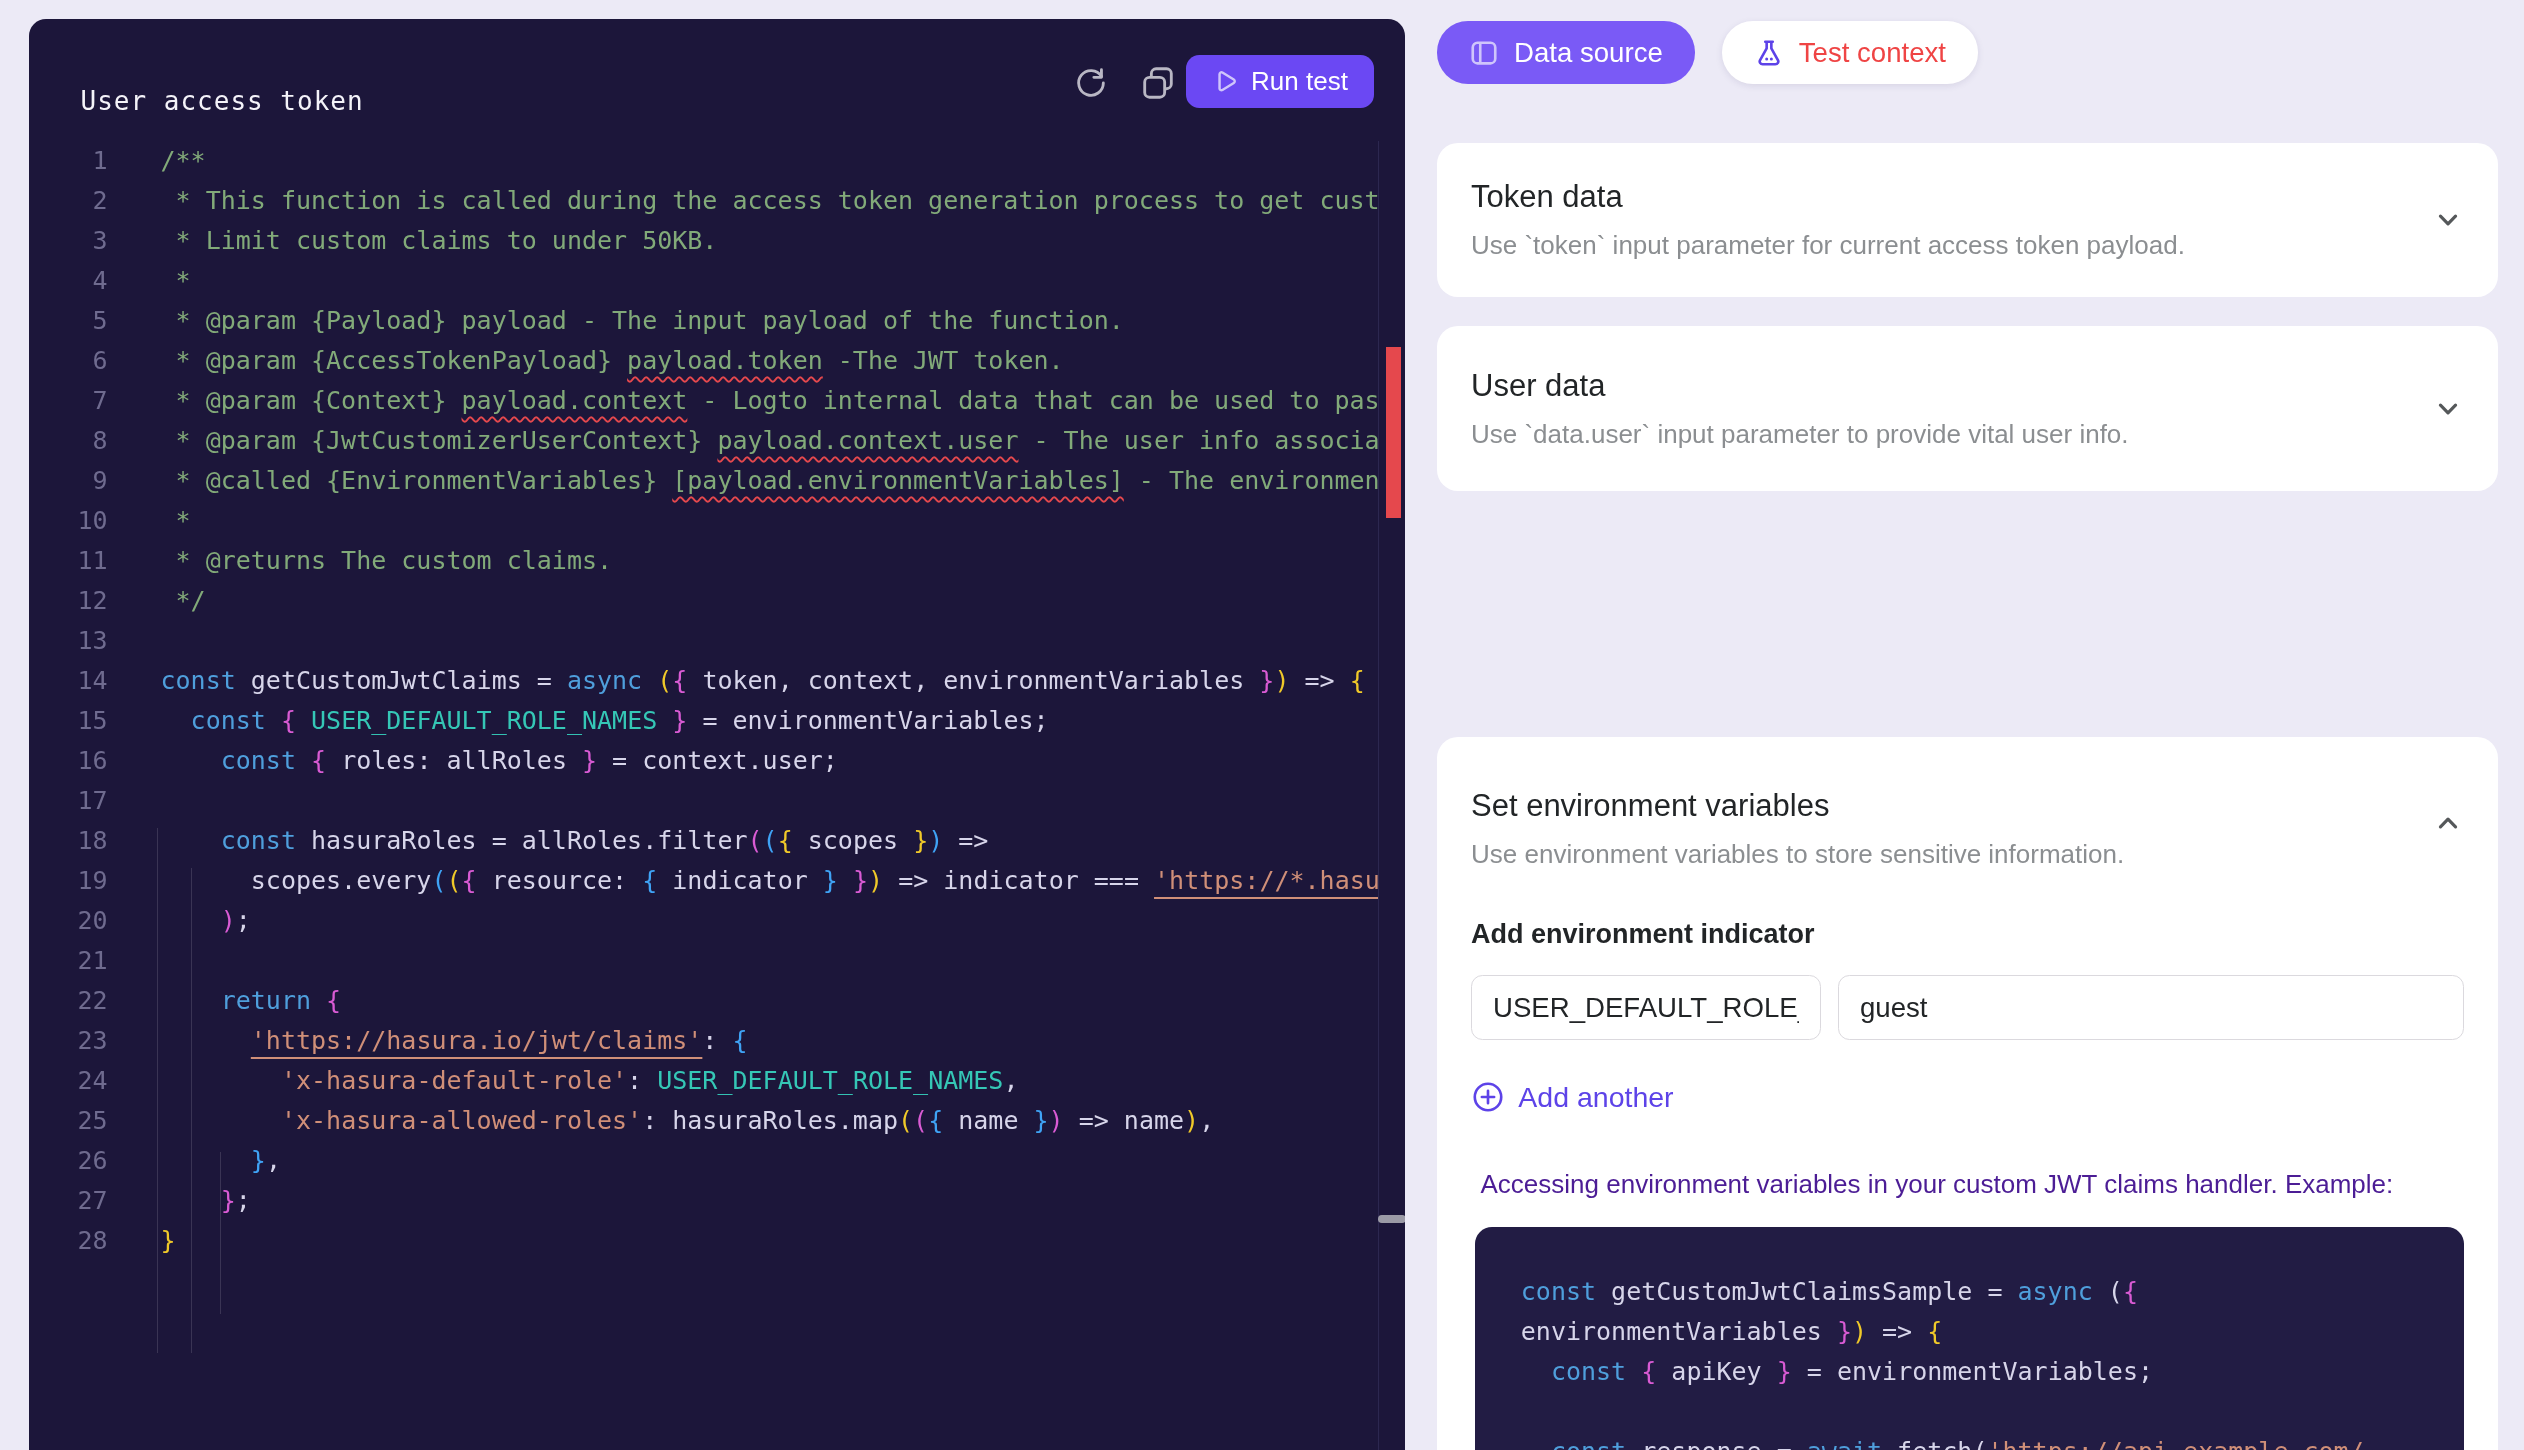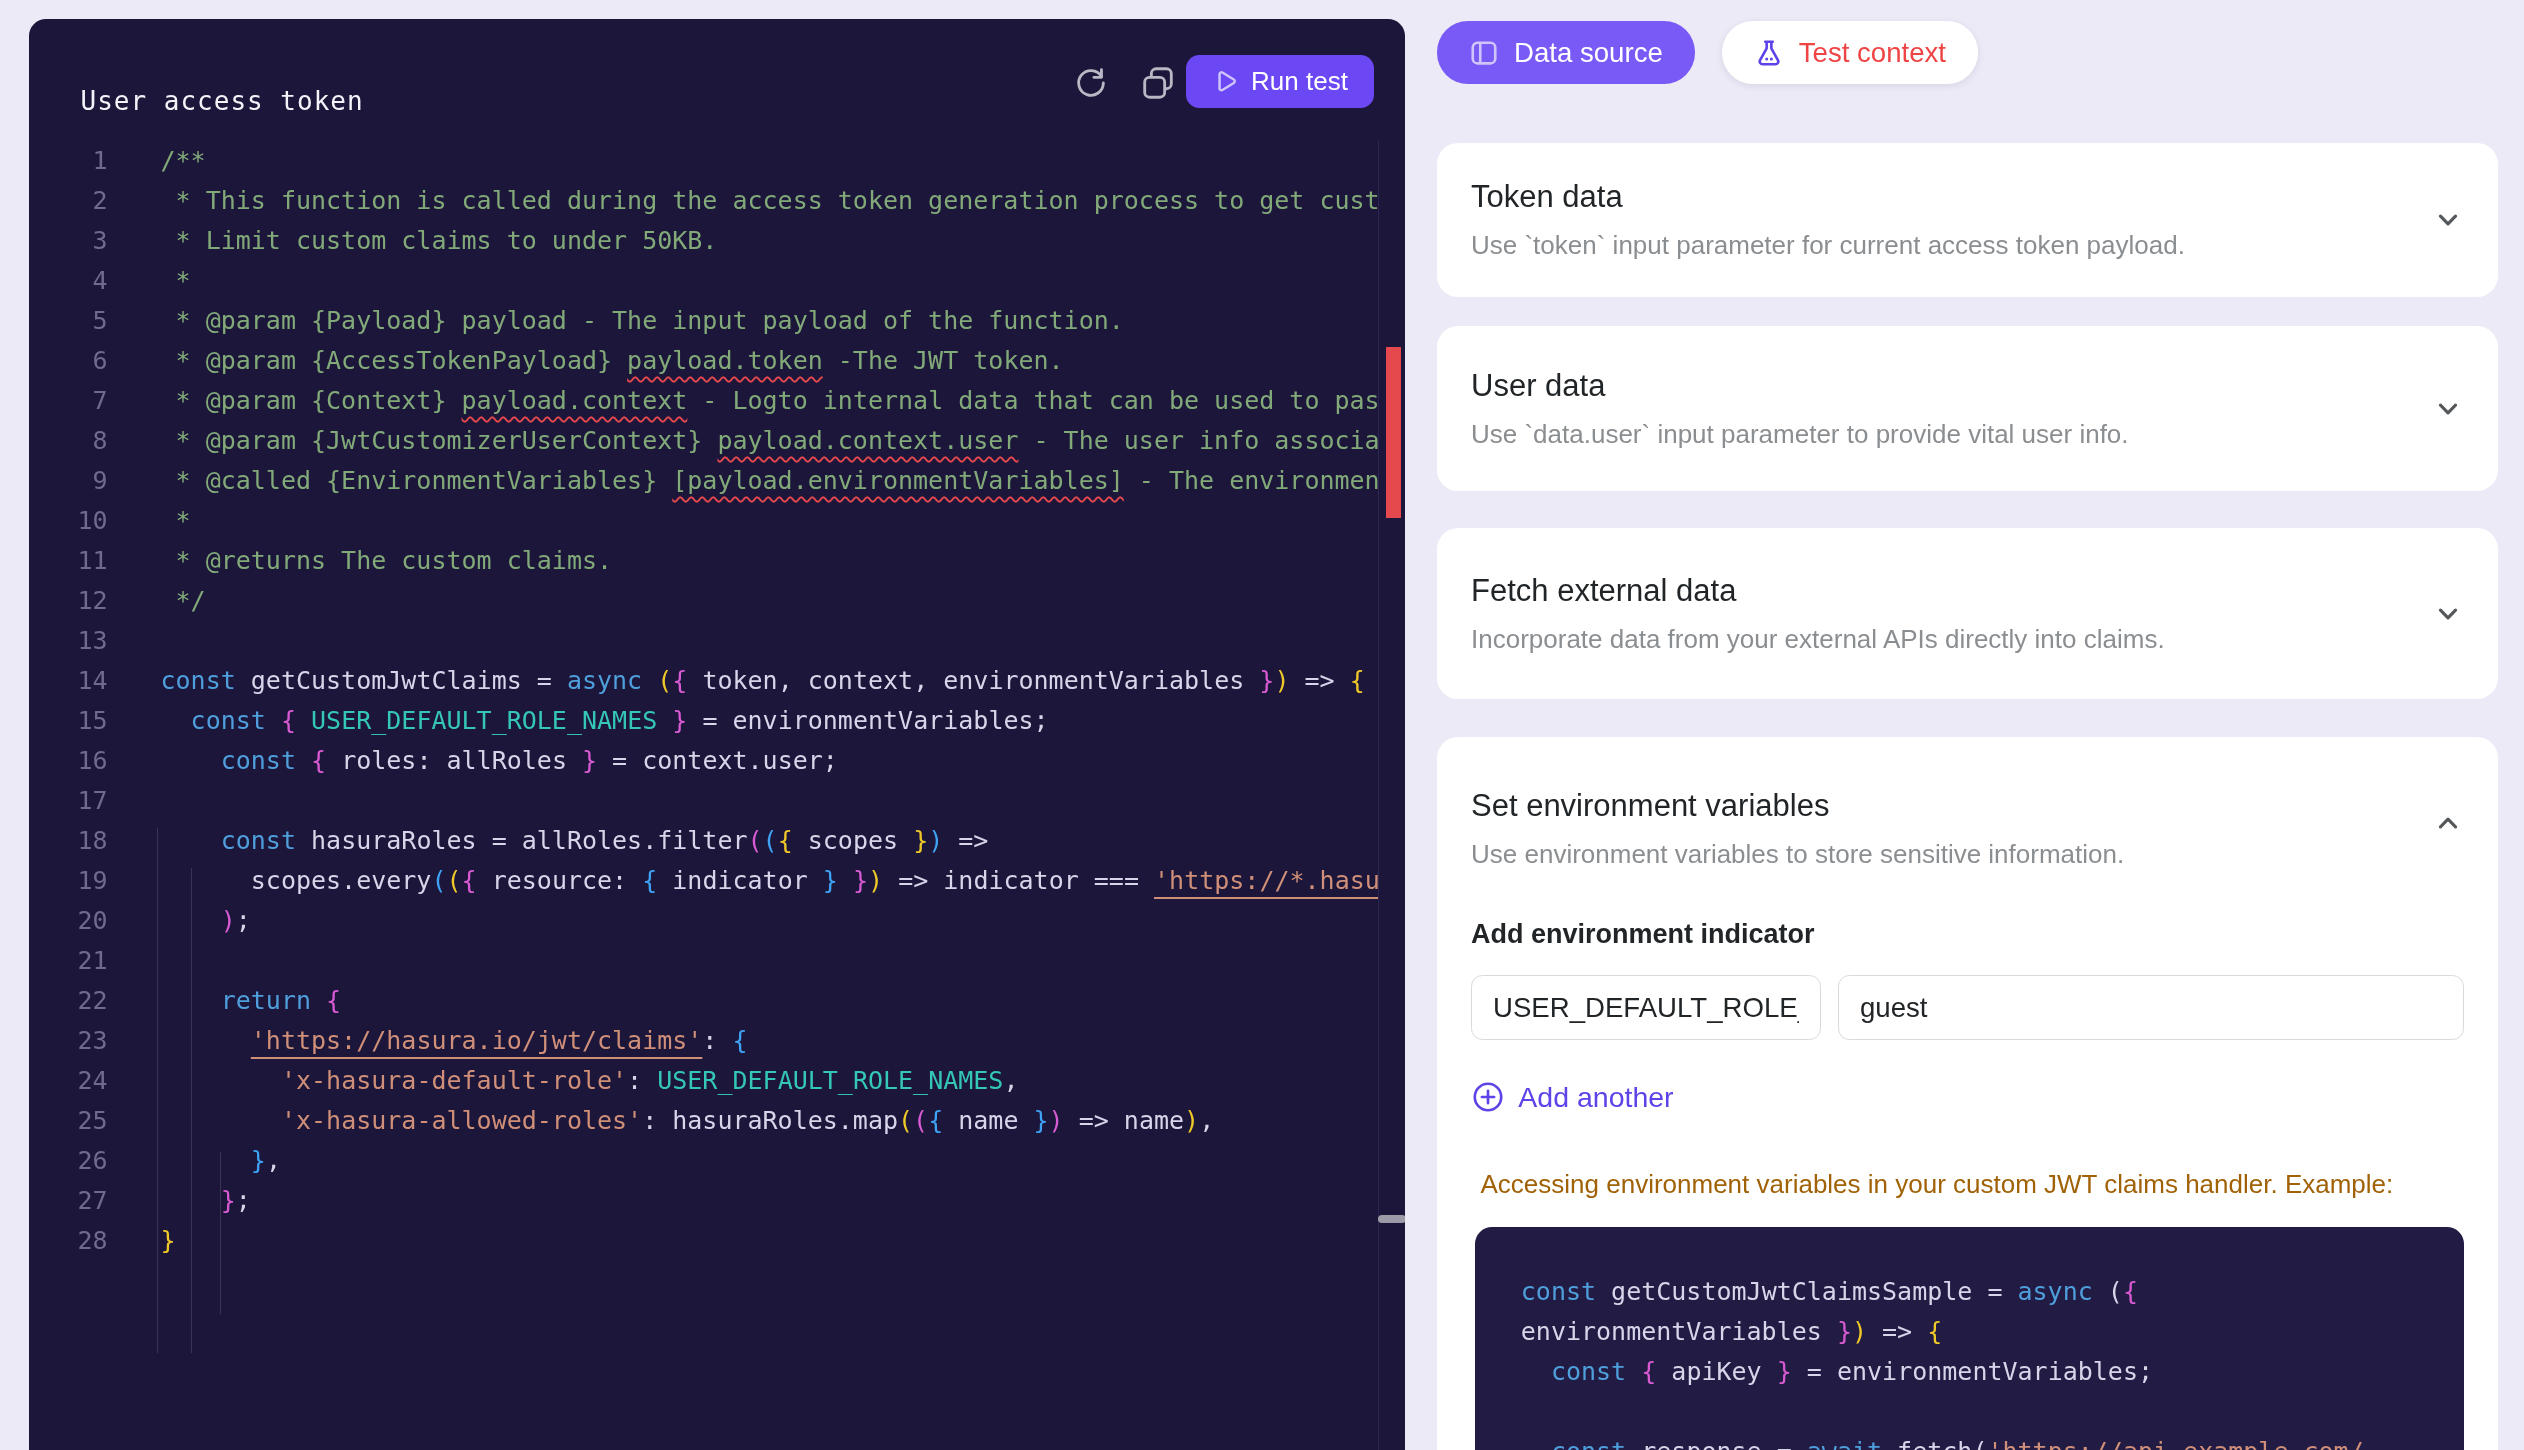--- a/index.html
+++ b/index.html
@@ -70,21 +70,21 @@
 
   .env-label { font-size:27px; font-weight:700; color:#222527; margin-top:49px; }
   .env-row { display:flex; gap:17px; margin-top:25px; }
   .env-input {
     height:65px; border:1.9px solid #dbd9de; border-radius:11.4px; background:#fff;
     font-family:"Liberation Sans", sans-serif; font-size:27.6px; color:#222527; padding:0 21px; outline:none;
   }
   #env-key { width:350px; }
   #env-value { width:736px; }
   .add-row { display:flex; align-items:center; gap:13.3px; margin-top:40px; color:#5d43e8; font-size:28.5px; font-weight:500; cursor:pointer; width:fit-content; }
-  .example-caption { margin-top:55px; margin-left:9.5px; font-size:26px; color:#a16207; }
+  .example-caption { margin-top:55px; margin-left:9.5px; font-size:26px; color:#4c1d95; }
   .sample-block {
     margin-top:27px; margin-left:3.8px; width:989px; height:437px; background:#221c44; border-radius:17px;
     padding:44px 46px; overflow:hidden;
     font-family:"DejaVu Sans Mono", monospace; font-size:25px; line-height:42px; color:#d7d5ea;
   }
 </style>
 </head>
 <body>
 
 <div id="editor-panel">
@@ -225,29 +225,20 @@
   <div class="card card-sm" id="card-user">
     <div class="card-title">User data</div>
     <div class="card-sub">Use `data.user` input parameter to provide vital user info.</div>
     <span class="chev">
       <svg width="32" height="32" viewBox="0 0 34 34" fill="none">
           <path d="M9 13 L17 21 L25 13" stroke="#55585a" stroke-width="3.4" stroke-linecap="round" stroke-linejoin="round"></path>
         </svg>
     </span>
   </div>
 
-  <div class="card card-sm" id="card-fetch">
-    <div class="card-title">Fetch external data</div>
-    <div class="card-sub">Incorporate data from your external APIs directly into claims.</div>
-    <span class="chev">
-      <svg width="32" height="32" viewBox="0 0 34 34" fill="none">
-          <path d="M9 13 L17 21 L25 13" stroke="#55585a" stroke-width="3.4" stroke-linecap="round" stroke-linejoin="round"></path>
-        </svg>
-    </span>
-  </div>
 
   <div class="card" id="card-env">
     <div class="card-title">Set environment variables</div>
     <div class="card-sub">Use environment variables to store sensitive information.</div>
     <span class="chev">
       <svg width="32" height="32" viewBox="0 0 34 34" fill="none">
           <path d="M9 21 L17 13 L25 21" stroke="#55585a" stroke-width="3.4" stroke-linecap="round" stroke-linejoin="round"></path>
         </svg>
     </span>
 

